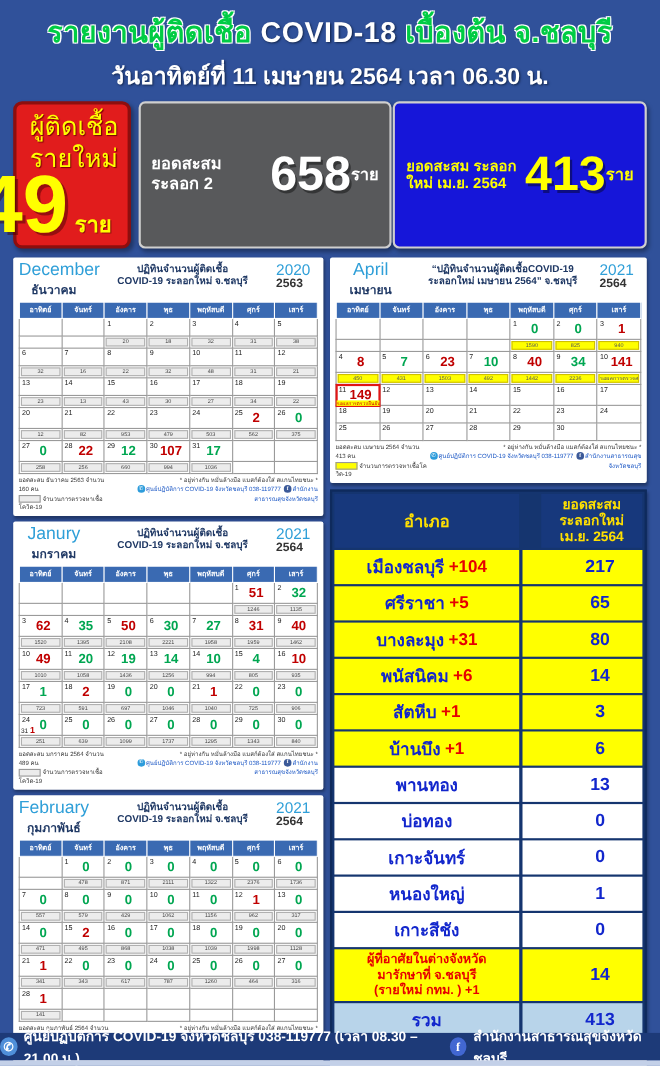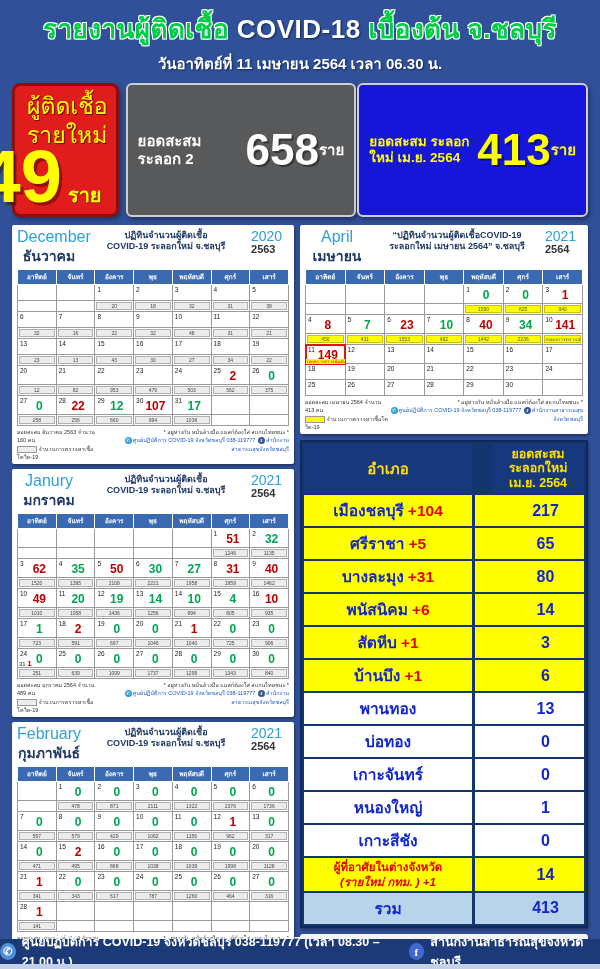--- a/index.html
+++ b/index.html
@@ -4,21 +4,21 @@
 <style>
   html,body{margin:0;padding:0;}
   body{width:600px;height:969px;overflow:hidden;font-family:"Liberation Sans",sans-serif;}
   .page{position:relative;width:600px;height:969px;background:#30519a;overflow:hidden;}
 
   
   .hdr{padding-top:8px;text-align:center;}
   .hdr-line1{font-size:26px;font-weight:bold;letter-spacing:.5px;}
   .hdr-line1 .grn{color:#00cc44;text-shadow:-1px -1px 0 #fff,1px -1px 0 #fff,-1px 1px 0 #fff,1px 1px 0 #fff;}
   .hdr-line1 .wht{color:#fff;text-shadow:1px 1px 2px #13264d;}
-  .hdr-line2{margin-top:3px;font-size:15px;font-weight:bold;color:#fff;text-shadow:1px 1px 2px #13264d;}
+  .hdr-line2{margin-top:3px;font-size:21px;font-weight:bold;color:#fff;text-shadow:1px 1px 2px #13264d;}
 
   
   .summary{display:flex;gap:7px;padding:7px 12px 5px 12px;}
   .newbox{position:relative;width:277px;height:128px;background:#e11c1c;border:3px solid #8d0e0e;border-radius:8px;box-shadow:2px 3px 4px rgba(0,0,0,.35);}
   .newbox .lbl{position:absolute;top:6px;left:12px;color:#ffff00;font-weight:normal;font-size:23px;line-height:1.25;text-shadow:1px 1px 1px #7a0000;}
   .newbox .big{position:absolute;right:14px;bottom:2px;display:flex;align-items:baseline;}
   .newbox .num{font-size:74px;font-weight:bold;color:#ffff00;line-height:.95;text-shadow:3px 3px 0 rgba(60,0,0,.45);}
   .newbox .unit{font-size:20px;font-weight:bold;color:#ffff00;margin-left:6px;text-shadow:1px 1px 0 rgba(60,0,0,.45);}
   .sumcol{display:flex;flex-direction:row;gap:1px;flex:1;}
   .sbox{flex:1;border-radius:6px;display:flex;align-items:center;padding:0 10px;box-shadow:2px 3px 4px rgba(0,0,0,.35);}
@@ -37,21 +37,21 @@
   
   .main{display:flex;gap:6px;padding:3px 12px 0 12px;}
   .colL{width:284px;display:flex;flex-direction:column;gap:5px;}
   .colR{width:290px;display:flex;flex-direction:column;gap:6px;}
 
   
   .cal-card{background:#fff;border-radius:2px;padding:4px 5px 3px 5px;box-shadow:1px 2px 3px rgba(0,0,0,.35);}
   .cal-head{display:flex;align-items:flex-start;margin-bottom:2px;}
   .cal-month{width:64px;text-align:center;}
   .m-en{font-size:16px;color:#2f9fd8;line-height:1;}
-  .m-th{font-size:14px;color:#1f3864;font-weight:bold;}
+  .m-th{font-size:11px;color:#1f3864;font-weight:bold;}
   .cal-sub{flex:1;text-align:center;font-size:9px;font-weight:bold;color:#1f3864;line-height:1.25;padding-top:1px;}
   .cal-year{width:38px;text-align:left;}
   .y-en{font-size:14px;color:#2f9fd8;line-height:1;}
   .y-th{font-size:11px;color:#333;font-weight:bold;}
   .cal-table{width:100%;border-collapse:collapse;table-layout:fixed;}
   .cal-table th{background:#3a6ab2;color:#fff;font-size:6.5px;font-weight:bold;border:1px solid #fff;padding:2px 0;}
   .cal-table td{border:1px solid #9a9a9a;position:relative;padding:0;}
   tr.vals td{height:15px;text-align:center;vertical-align:middle;}
   .dnum{position:absolute;top:1px;left:2px;font-size:6.5px;color:#222;}
   .val{font-size:12px;font-weight:bold;line-height:1;margin-left:5px;}
@@ -81,21 +81,21 @@
   .d-header .dh2{flex:1;font-size:12.5px;line-height:1.15;padding:3px 2px;}
   .d-row{display:flex;gap:3px;margin-bottom:2px;}
   .d-row .d-name{width:168px;text-align:center;font-weight:bold;font-size:15.5px;color:#1226cc;display:flex;align-items:center;justify-content:center;padding:3px 0;}
   .d-row .d-val{flex:1;text-align:right;font-weight:bold;font-size:16px;color:#1226cc;display:flex;align-items:center;justify-content:center;padding-left:32px;}
   .d-row.yellow .d-name,.d-row.yellow .d-val{background:#ffff00;}
   .d-row.white .d-name,.d-row.white .d-val{background:#fff;}
   .d-row .plus{color:#e60000;margin-left:4px;}
   .d-row.special .d-name,.d-row.special .d-val{background:#ffff00;}
   .d-row.special .d-name{display:block;padding:2px 0;}
   .d-row.special .sp1{font-size:11.5px;color:#e60000;line-height:1.25;}
-  .d-row.special .sp2{font-size:11.5px;color:#e60000;line-height:1.25;font-style:italic;}
+  .d-row.special .sp2{font-size:11.5px;color:#e60000;line-height:1.25;}
   .d-row.total .d-name,.d-row.total .d-val{background:#b8d4ea;}
   .d-row.total{margin-bottom:0;}
 
   
   .campaign{background:#f4f4f2;border-radius:3px;display:flex;align-items:center;padding:8px 6px;box-shadow:1px 2px 3px rgba(0,0,0,.35);flex:1;}
 
   
   .footer{position:absolute;left:0;right:0;bottom:5px;height:25px;background:#1d3a78;display:flex;align-items:center;justify-content:center;gap:6px;color:#fff;font-size:12.5px;font-weight:bold;}
   .f-ic{display:inline-flex;width:17px;height:17px;border-radius:50%;align-items:center;justify-content:center;font-size:11px;color:#fff;}
   .f-ic.phone{background:#4f8fd9;}
@@ -964,20 +964,21 @@
               <div class="d-name">หนองใหญ่</div>
               <div class="d-val">1</div>
             </div>
             <div class="d-row white">
               <div class="d-name">เกาะสีชัง</div>
               <div class="d-val">0</div>
             </div>
             <div class="d-row special">
               <div class="d-name">
                 <div class="sp1">ผู้ที่อาศัยในต่างจังหวัด</div>
+                <div class="sp1">มารักษาที่ จ.ชลบุรี</div>
                 <div class="sp2">(รายใหม่ กทม. ) +1</div>
               </div>
               <div class="d-val">14</div>
             </div>
             <div class="d-row total">
               <div class="d-name">รวม</div>
               <div class="d-val">413</div>
             </div>
           </div>
       </div>

